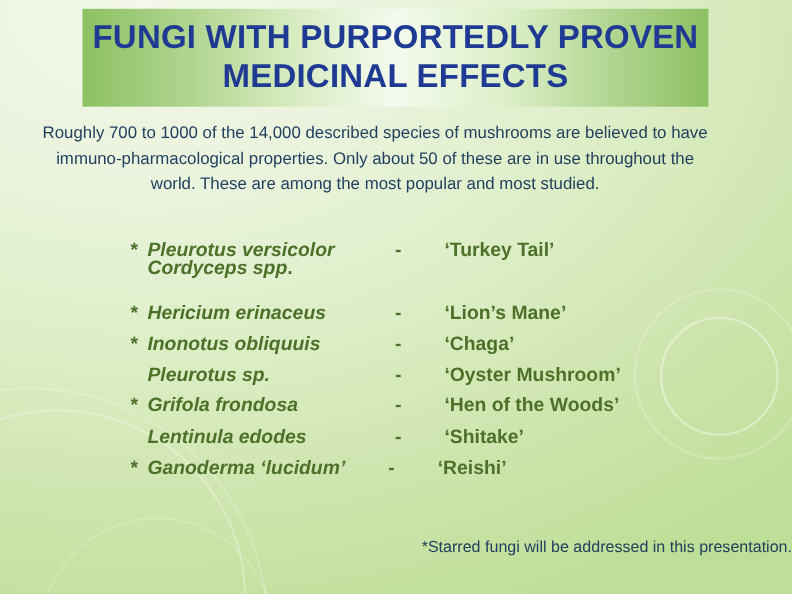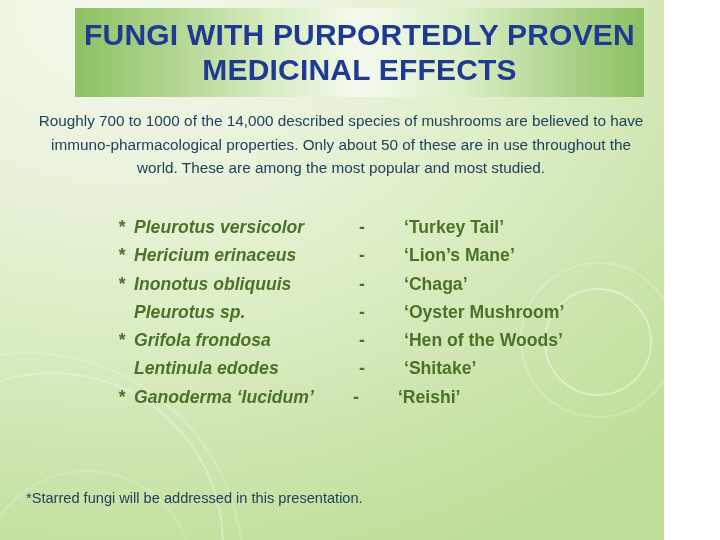--- a/index.html
+++ b/index.html
@@ -8,21 +8,21 @@
   }
   body {
     width: 720px;
     height: 540px;
     overflow: hidden;
     font-family: "Liberation Sans", sans-serif;
   }
 
   #slide {
     position: relative;
-    width: 664px;
+    width: 720px;
     height: 540px;
     box-sizing: border-box;
     background:
       radial-gradient(ellipse 120% 110% at 18% 2%, #f3f8ea 0%, #eaf3dc 28%, #ddeec6 52%, #cfe5b0 74%, #bedf97 100%);
     overflow: hidden;
   }
 
   
   .wm {
     position: absolute;
@@ -122,21 +122,21 @@
   .species-row.wide .sp-common { padding-left: 22px; }
   
   .sp-period { font-style: normal; }
 
   
   #footnote {
     position: absolute;
     left: 0;
     right: 0;
     top: 490px;
-    text-align: left;
+    text-align: right;
     color: #21415e;
     font-size: 14.6px;
     padding-left: 26px;
   }
 </style>
 </head>
 <body>
 
 <div id="slide">
 
@@ -153,20 +153,26 @@
   <div id="intro">Roughly 700 to 1000 of the 14,000 described species of mushrooms are believed to have immuno-pharmacological properties. Only about 50 of these are in use throughout the world. These are among the most popular and most studied.</div>
 
   <div id="species-list">
     <div class="species-row std">
       <span class="sp-star">*</span>
       <span class="sp-name">Pleurotus versicolor</span>
       <span class="sp-dash">-</span>
       <span class="sp-common">‘Turkey Tail’</span>
     </div>
     <div class="species-row std">
+      <span class="sp-star"></span>
+      <span class="sp-name"><span>Cordyceps spp</span><span class="sp-period">.</span></span>
+      <span class="sp-dash"></span>
+      <span class="sp-common"></span>
+    </div>
+    <div class="species-row std">
       <span class="sp-star">*</span>
       <span class="sp-name">Hericium erinaceus</span>
       <span class="sp-dash">-</span>
       <span class="sp-common">‘Lion’s Mane’</span>
     </div>
     <div class="species-row std">
       <span class="sp-star">*</span>
       <span class="sp-name">Inonotus obliquuis</span>
       <span class="sp-dash">-</span>
       <span class="sp-common">‘Chaga’</span>

